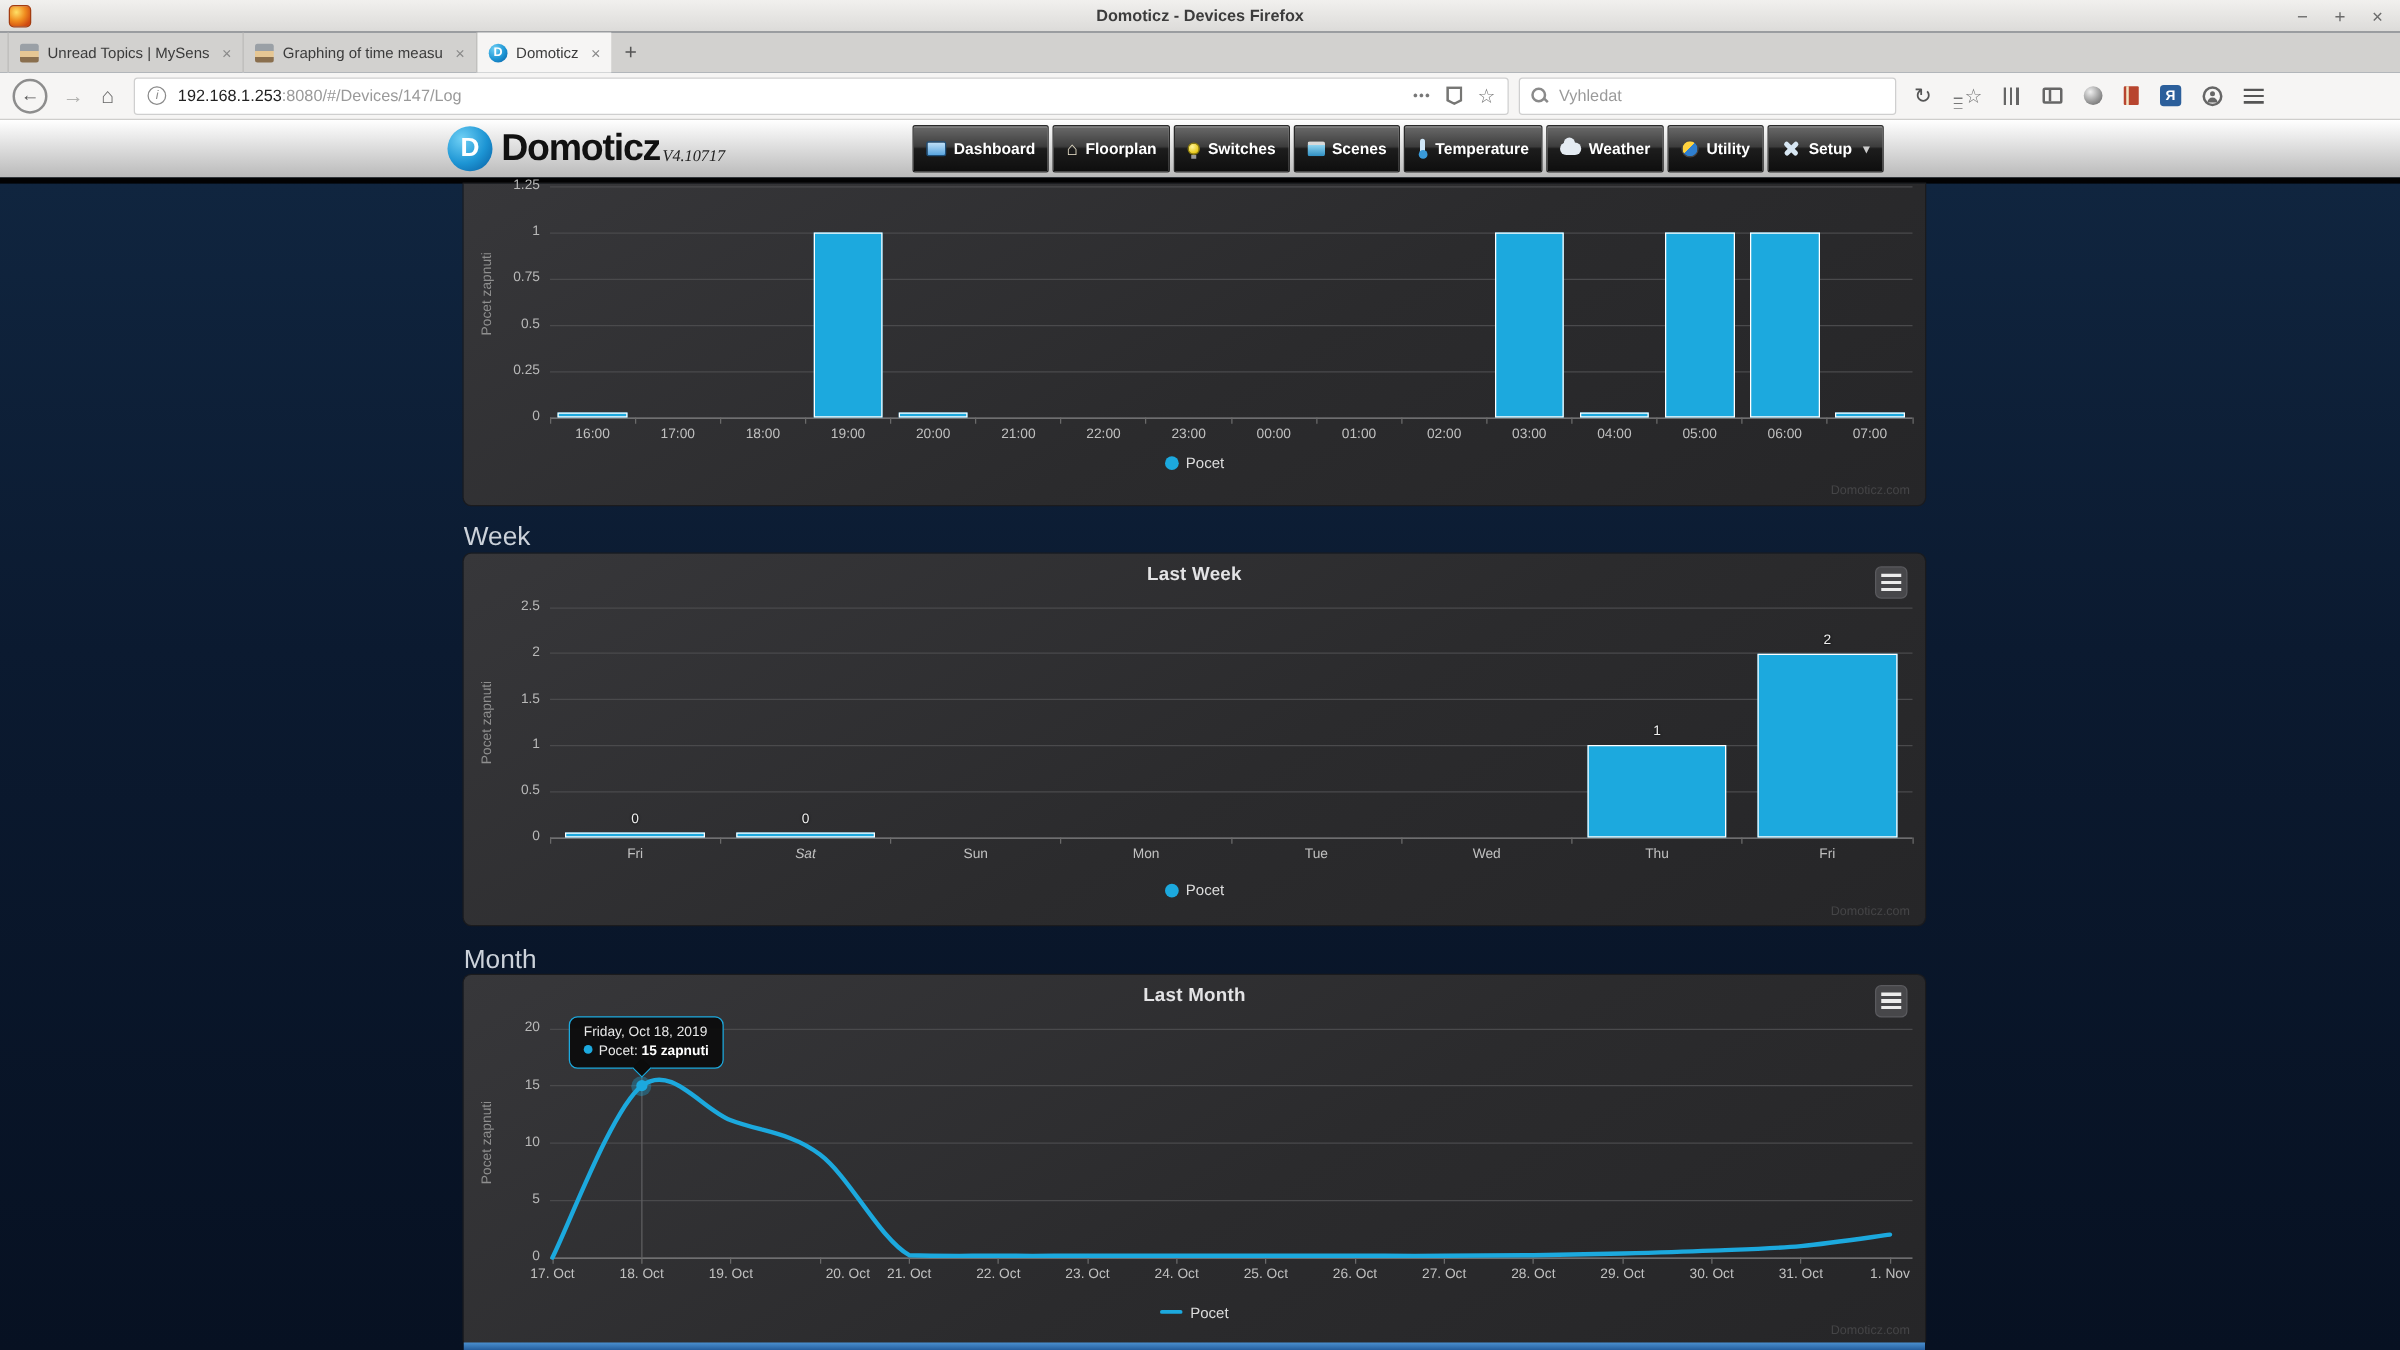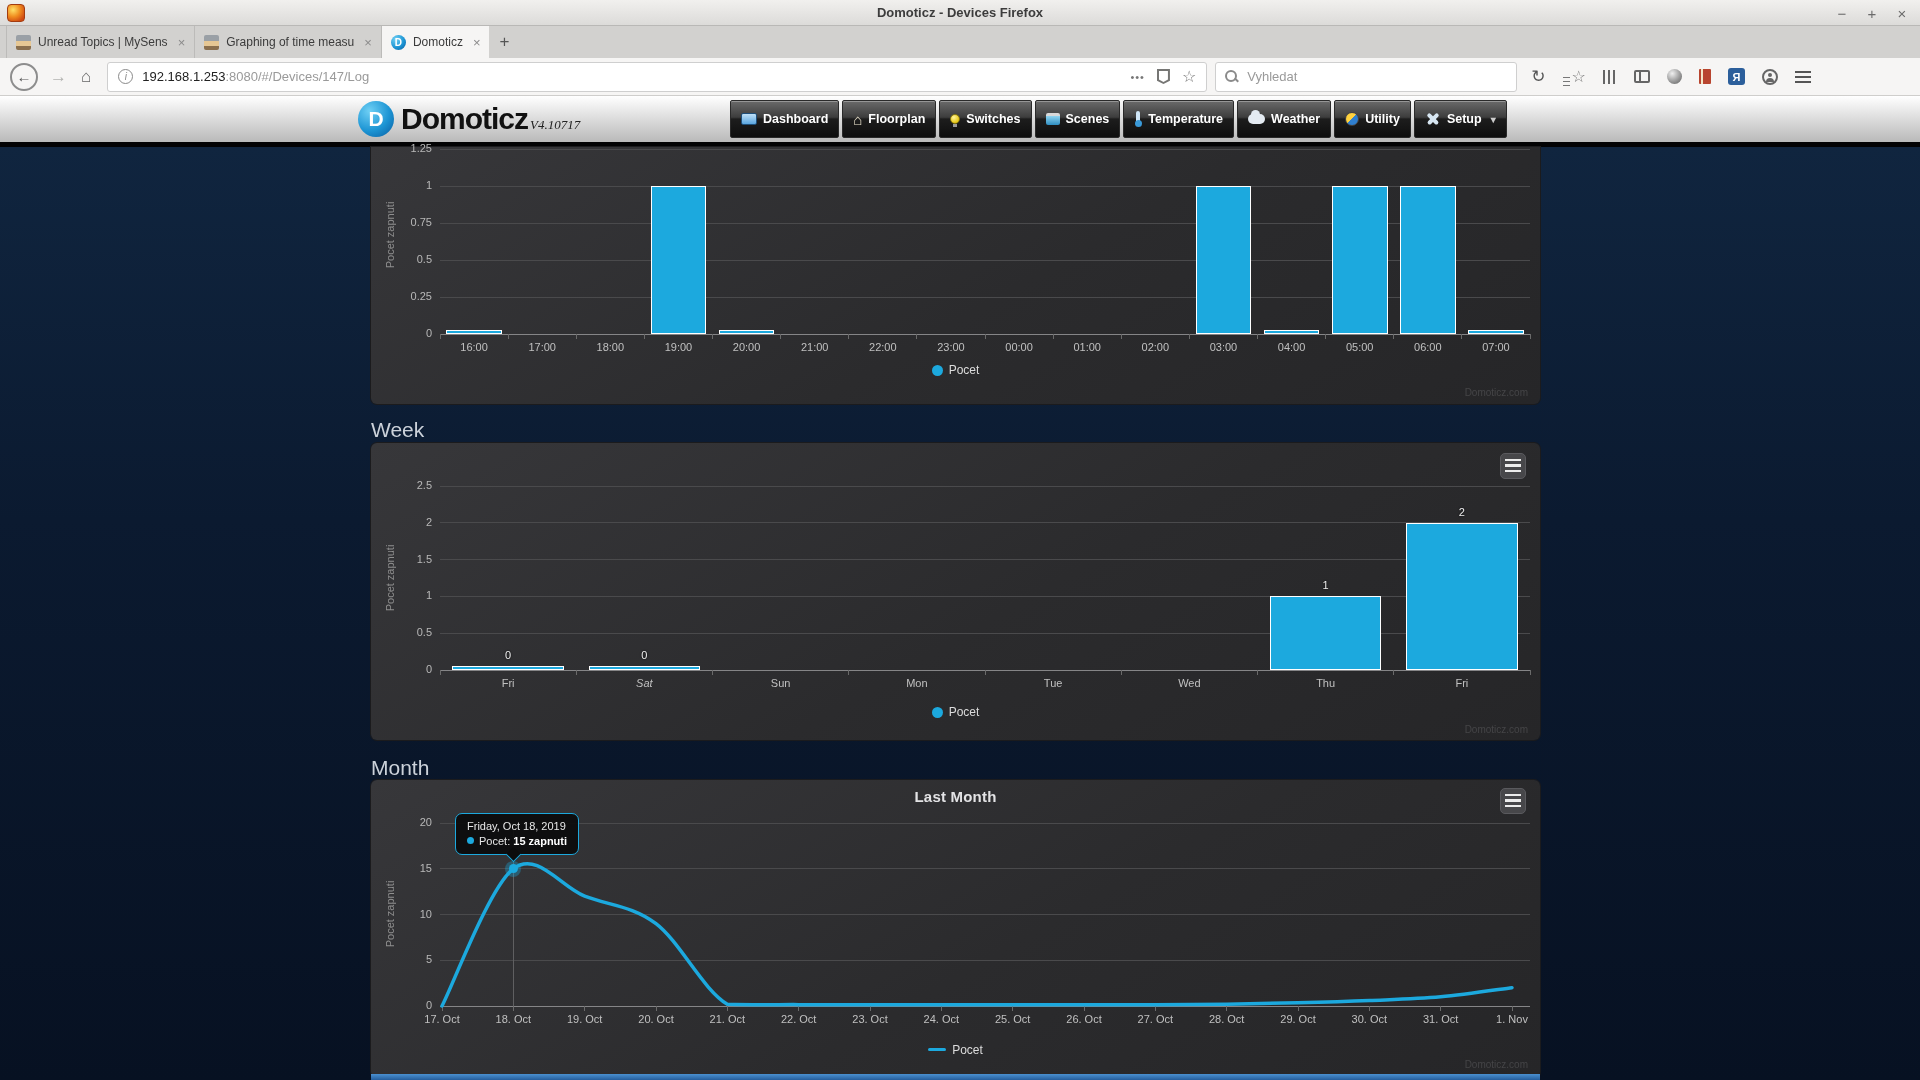--- a/index.html
+++ b/index.html
@@ -345,20 +345,21 @@
         <div class="bar" style="left: 1028.01px; width: 55.8625px; top: 181px; height: 4px;"></div>
       </div>
     <div class="legend">
       <span class="dot-marker"></span><span>Pocet</span>
     </div>
     <div class="watermark">Domoticz.com</div>
   </div>
 
   <div class="section-heading" id="week-heading">Week</div>
   <div class="panel" id="panel-week">
+    <div class="chart-title">Last Week</div>
     <div class="ctx-btn">
         <span class="bars"></span>
       </div>
     <div class="plot" id="plot-week">
       <div class="yaxis-title">Pocet zapnuti</div>
     <div class="gridline zero" style="top: 183.5px;"></div>
         <div class="ytick" style="top: 177px;">0</div>
         <div class="gridline" style="top: 146.7px;"></div>
         <div class="ytick" style="top: 140.2px;">0.5</div>
         <div class="gridline" style="top: 109.9px;"></div>
@@ -418,21 +419,21 @@
         <div class="gridline" style="top: 45.25px;"></div>
         <div class="ytick" style="top: 38.75px;">15</div>
         <div class="gridline" style="top: -0.5px;"></div>
         <div class="ytick" style="top: -7px;">20</div>
         <div class="xlabel" style="left: -38px;">17. Oct</div>
         <div class="xtick" style="left: 1.5px;"></div>
         <div class="xlabel" style="left: 33.3333px;">18. Oct</div>
         <div class="xtick" style="left: 72.8333px;"></div>
         <div class="xlabel" style="left: 104.667px;">19. Oct</div>
         <div class="xtick" style="left: 144.167px;"></div>
-        <div class="xlabel" style="left: 176px;">20. Oct</div>
+        <div class="xlabel" style="left: 176px; text-align: right;">20. Oct</div>
         <div class="xtick" style="left: 215.5px;"></div>
         <div class="xlabel" style="left: 247.333px;">21. Oct</div>
         <div class="xtick" style="left: 286.833px;"></div>
         <div class="xlabel" style="left: 318.667px;">22. Oct</div>
         <div class="xtick" style="left: 358.167px;"></div>
         <div class="xlabel" style="left: 390px;">23. Oct</div>
         <div class="xtick" style="left: 429.5px;"></div>
         <div class="xlabel" style="left: 461.333px;">24. Oct</div>
         <div class="xtick" style="left: 500.833px;"></div>
         <div class="xlabel" style="left: 532.667px;">25. Oct</div>

